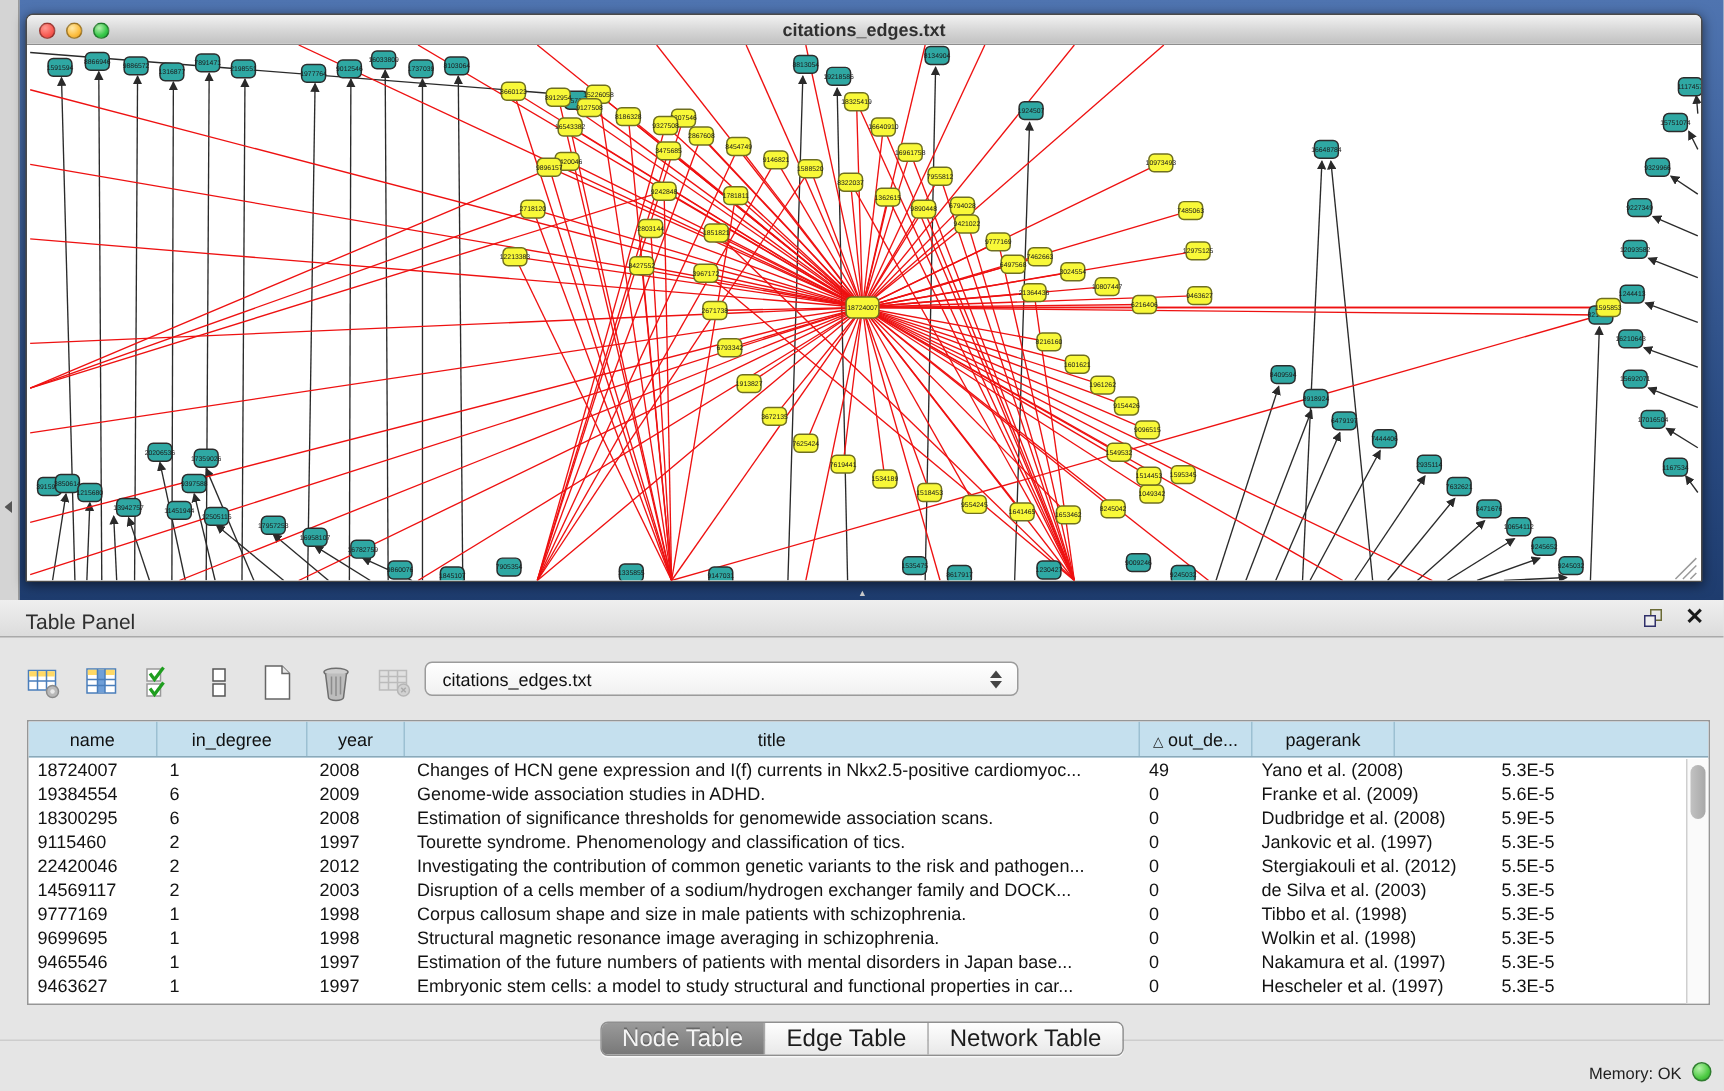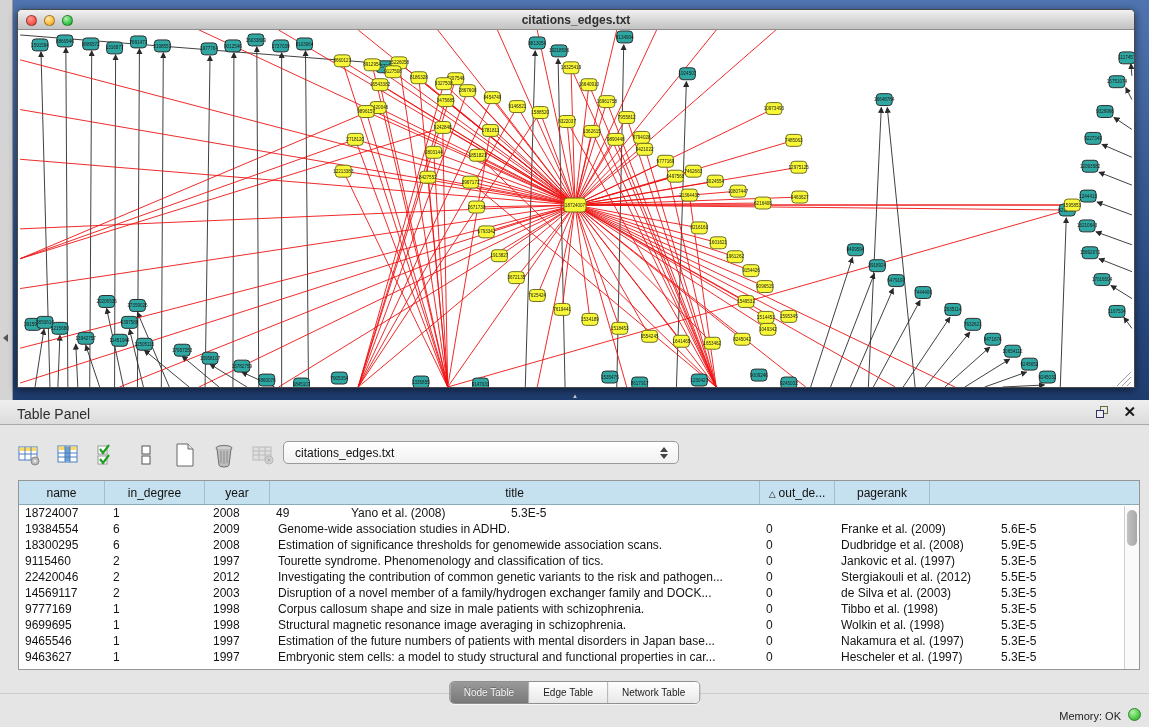--- a/index.html
+++ b/index.html
@@ -77,21 +77,21 @@
     background:#fafafa; border-left:1px solid #cfcfcf; }
   .vthumb { position:absolute; left:2px; top:4px; width:10px; height:36px;
     background:linear-gradient(90deg,#c2c2c2,#a8a8a8); border-radius:6px; }
 
   .tabbar { position:absolute; left:0; top:280px; width:100%; height:26px; }
   .tabbar .rule { position:absolute; left:0; top:13px; width:100%; height:0;
     border-top:1px solid #cdcdcd; }
   .segmented { position:absolute; left:50%; transform:translateX(-50%); top:1px;
     display:flex; border:1px solid #8f8f8f; border-radius:5px; overflow:hidden; height:23px;
     box-shadow:0 1px 0 rgba(255,255,255,.7); }
-  .seg { font-size:10px; line-height:22px; text-align:center; padding:0 14px;
+  .seg { font-size:16px; line-height:22px; text-align:center; padding:0 14px;
     background:linear-gradient(#fefefe,#e8e8e8); color:#1c1c1c; border-right:1px solid #a8a8a8; }
   .seg:last-child { border-right:none; }
   .seg.selected { background:linear-gradient(#9a9a9a,#787878); color:#f5f5f5;
     text-shadow:0 -1px 0 rgba(0,0,0,.3); }
 
   .statusbar { position:absolute; left:0; top:306px; width:100%; height:21px; }
   .memory { position:absolute; right:28px; top:4px; font-size:11px; color:#222; }
   .mem-dot { position:absolute; right:8px; top:2px; width:13px; height:13px; border-radius:50%;
     border:1px solid #2f7d2f;
     background:radial-gradient(circle at 35% 30%, #b5f2a8, #4ecb44 60%, #2fa32c); }
@@ -904,20 +904,21 @@
         <div class="th c3">title</div>
         <div class="th c4"><span class="sort-glyph">△</span>out_de...</div>
         <div class="th c6">pagerank</div>
         <div class="th cfill"></div>
       </div>
     <div id="tbody">
         <div class="trow">
           <div class="td c0">18724007</div>
           <div class="td c1">1</div>
           <div class="td c2">2008</div>
+          <div class="td c3">Changes of HCN gene expression and I(f) currents in Nkx2.5-positive cardiomyoc...</div>
           <div class="td c4">49</div>
           <div class="td c5">Yano et al. (2008)</div>
           <div class="td c6">5.3E-5</div>
         </div>
         <div class="trow">
           <div class="td c0">19384554</div>
           <div class="td c1">6</div>
           <div class="td c2">2009</div>
           <div class="td c3">Genome-wide association studies in ADHD.</div>
           <div class="td c4">0</div>
@@ -948,21 +949,21 @@
           <div class="td c2">2012</div>
           <div class="td c3">Investigating the contribution of common genetic variants to the risk and pathogen...</div>
           <div class="td c4">0</div>
           <div class="td c5">Stergiakouli et al. (2012)</div>
           <div class="td c6">5.5E-5</div>
         </div>
         <div class="trow">
           <div class="td c0">14569117</div>
           <div class="td c1">2</div>
           <div class="td c2">2003</div>
-          <div class="td c3">Disruption of a novel member of a family/hydrogen exchanger family and DOCK...</div>
+          <div class="td c3">Disruption of a cells member of a sodium/hydrogen exchanger family and DOCK...</div>
           <div class="td c4">0</div>
           <div class="td c5">de Silva et al. (2003)</div>
           <div class="td c6">5.3E-5</div>
         </div>
         <div class="trow">
           <div class="td c0">9777169</div>
           <div class="td c1">1</div>
           <div class="td c2">1998</div>
           <div class="td c3">Corpus callosum shape and size in male patients with schizophrenia.</div>
           <div class="td c4">0</div>

